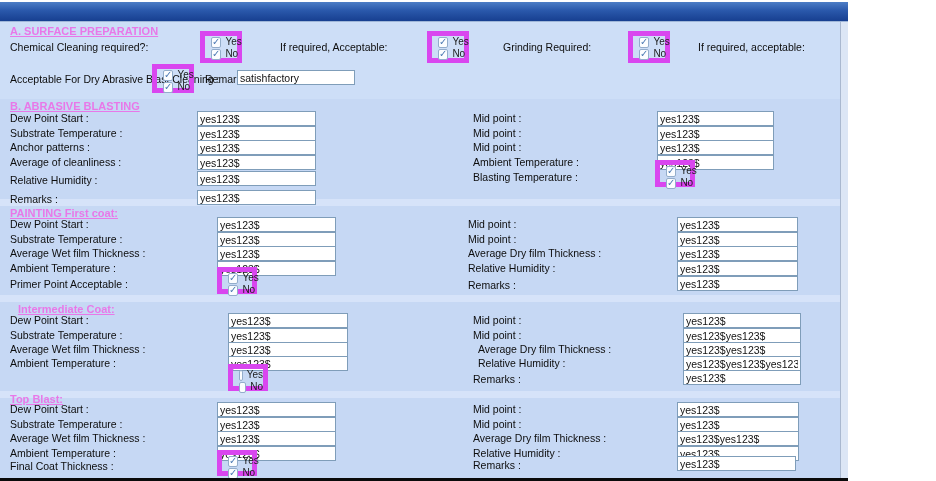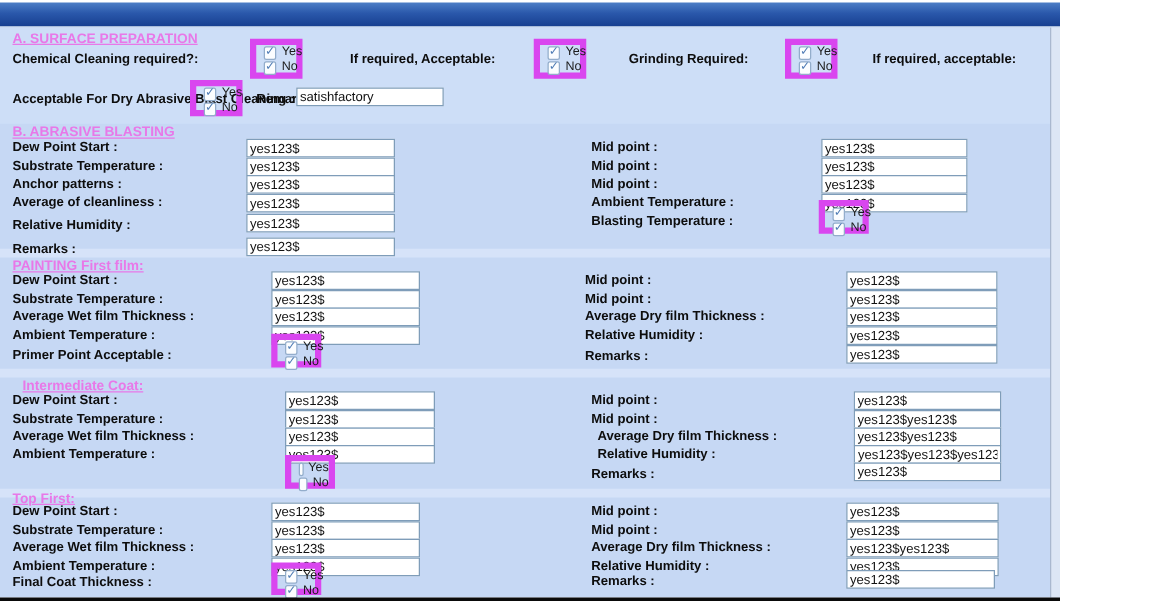--- a/index.html
+++ b/index.html
@@ -9,21 +9,21 @@
           background:linear-gradient(180deg,#4d7ec6 0%,#2a58ab 45%,#173f90 100%);
           border-bottom:1px solid #9fb6d8;}
   .content{position:absolute;left:0;top:22px;width:929px;height:456px;background:#c6d8f4;}
   .sectionA-bg{position:absolute;left:0;top:0;width:929px;height:77px;background:#cddef7;}
   .sep{position:absolute;left:0;width:929px;height:7px;background:#d6e3f9;}
   .rightstrip{position:absolute;right:0;top:22px;width:7px;height:456px;background:#dce6f5;
           border-left:1px solid #a9b8cf;}
   .bottombar{position:absolute;left:0;top:478px;width:936px;height:3px;background:#0a0a0a;}
   .hdr{position:absolute;font-weight:bold;font-size:11px;line-height:12px;
        text-decoration:underline;color:#e878e8;white-space:nowrap;}
-  .lbl{position:absolute;font-weight:bold;font-size:10.5px;line-height:13px;color:#0d0d0d;
+  .lbl{position:absolute;font-weight:normal;font-size:10.5px;line-height:13px;color:#0d0d0d;
        white-space:nowrap;}
   .inp{position:absolute;height:13px;border:1px solid #7f9db9;background:#fff;
        font-family:"Liberation Sans",sans-serif;font-size:10.5px;padding:0 2px;margin:0;
        color:#111;}
   .cbgroup{position:absolute;border:5px solid #d946ef;box-sizing:border-box;
        display:flex;flex-direction:column;justify-content:space-evenly;padding-left:6px;}
   .cbrow{display:flex;align-items:center;gap:4px;}
   .cb{width:11px;height:11px;box-sizing:border-box;border:1px solid #93adcb;background:#fbfdff;
       border-radius:2px;display:inline-flex;align-items:center;justify-content:center;
       font-size:10px;line-height:10px;color:#4f7cb5;}
@@ -136,21 +136,21 @@
     <div class="cbrow">
         <span class="cb checked"></span>
         <span class="cblbl">Yes</span>
       </div>
     <div class="cbrow">
         <span class="cb checked"></span>
         <span class="cblbl">No</span>
       </div>
   </div>
 
-  <span class="hdr" style="left:10px;top:207px">PAINTING First film:</span>
+  <span class="hdr" style="left:10px;top:207px">PAINTING First coat:</span>
 
   <span class="lbl" style="left:10px;top:218px">Dew Point Start :</span>
   <input class="inp" style="left: 217px; top: 217px; width: 113px;" value="yes123$">
   <span class="lbl" style="left:10px;top:233px">Substrate Temperature :</span>
   <input class="inp" style="left: 217px; top: 232px; width: 113px;" value="yes123$">
   <span class="lbl" style="left:10px;top:247px">Average Wet film Thickness :</span>
   <input class="inp" style="left: 217px; top: 246px; width: 113px;" value="yes123$">
   <span class="lbl" style="left:10px;top:262px">Ambient Temperature :</span>
   <input class="inp" style="left: 217px; top: 261px; width: 113px;" value="yes123$">
 
@@ -203,21 +203,21 @@
         <span class="cblbl">Yes</span>
       </div>
     <div class="cbrow">
         <span class="cb"></span>
         <span class="cblbl">No</span>
       </div>
   </div>
   <span class="lbl" style="left:473px;top:373px">Remarks :</span>
   <input class="inp" style="left: 683px; top: 370px; width: 112px;" value="yes123$">
 
-  <span class="hdr" style="left:10px;top:393px">Top First:</span>
+  <span class="hdr" style="left:10px;top:393px">Top Blast:</span>
 
   <span class="lbl" style="left:10px;top:403px">Dew Point Start :</span>
   <input class="inp" style="left: 217px; top: 402px; width: 113px;" value="yes123$">
   <span class="lbl" style="left:10px;top:418px">Substrate Temperature :</span>
   <input class="inp" style="left: 217px; top: 417px; width: 113px;" value="yes123$">
   <span class="lbl" style="left:10px;top:432px">Average Wet film Thickness :</span>
   <input class="inp" style="left: 217px; top: 431px; width: 113px;" value="yes123$">
   <span class="lbl" style="left:10px;top:447px">Ambient Temperature :</span>
   <input class="inp" style="left: 217px; top: 446px; width: 113px;" value="yes123$">
 

